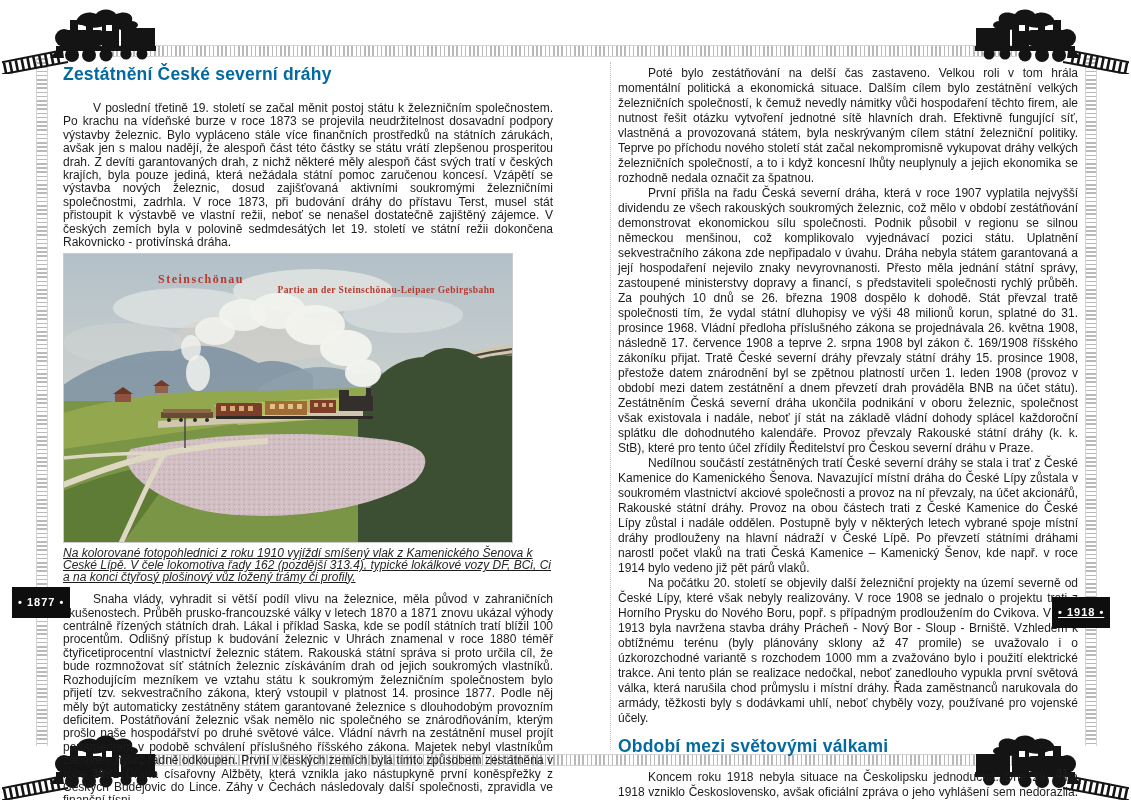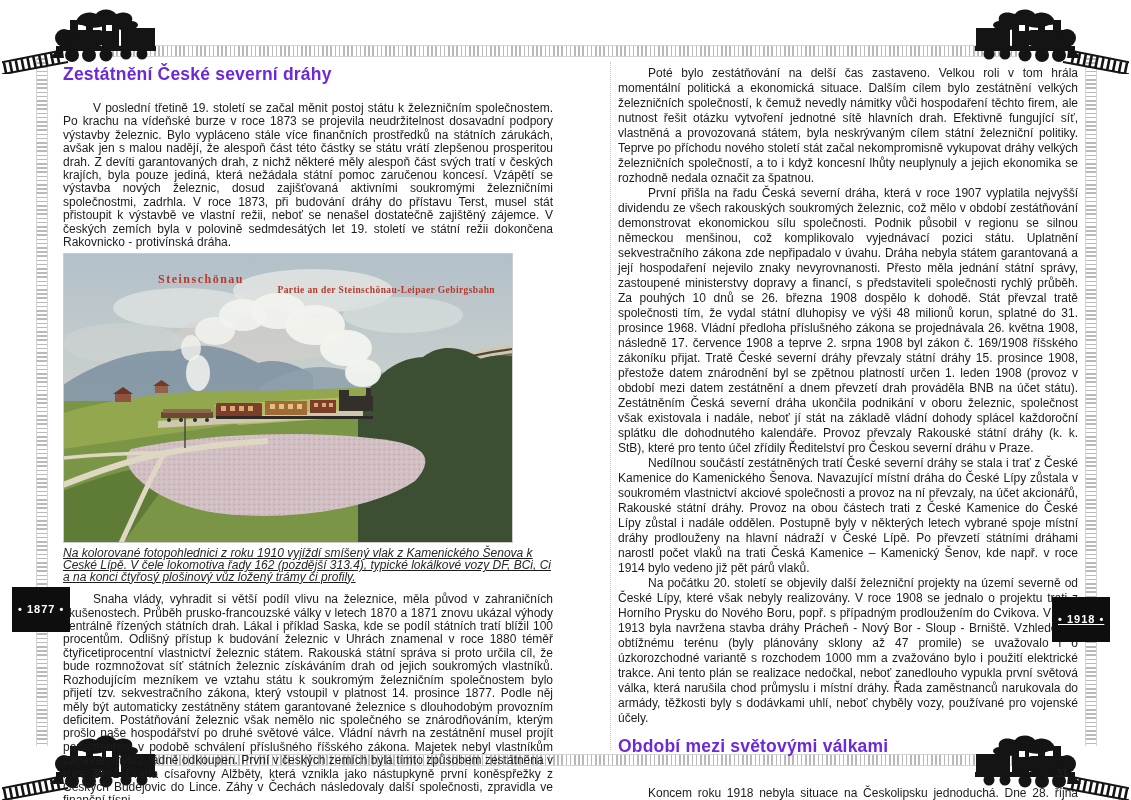--- a/index.html
+++ b/index.html
@@ -30,46 +30,46 @@
   #loco-tr { left:971px; top:6px;   transform:scaleX(-1); }
   #loco-bl { left:2px;   top:732px; }
   #loco-br { left:971px; top:732px; transform:scaleX(-1); }
 
   
   .col { position:absolute; }
   .col-left  { left:63px;  top:64px; width:490px; }
   .col-right { left:618px; top:66px; width:460px; }
 
   h1.chapter, h2.section {
-    margin:0; color:#6d28d9; font-size:17.5px; font-weight:bold; letter-spacing:0.2px;
+    margin:0; color:#0369a1; font-size:17.5px; font-weight:bold; letter-spacing:0.2px;
     line-height:21px;
   }
   h1.chapter { margin-bottom:17px; }
-  h2.section { margin-top:10px; margin-bottom:29px; }
+  h2.section { margin-top:10px; margin-bottom:13px; }
 
   p.body {
     margin:0; font-size:12px; line-height:13.4px;
     text-align:justify; text-indent:30px; color:#1c1c1c;
   }
   .col-right p.body { font-size:12px; line-height:15px; }
   p.after-photo { margin-top:10px; }
 
   figure.postcard-fig { margin:4px 0 0 0;text-decoration:underline; }
   svg.postcard { display:block; width:450px; height:290px; }
   figcaption.caption {
     margin-top:5px; width:490px; font-style:italic; font-size:12px; line-height:11.6px; color:#262626;
   }
 
   .pagenum { position:absolute; font-size:11px; color:#222; }
   .pagenum-left  { left:92px;  top:767px; }
   .pagenum-right { left:1046px; top:767px; width:32px; text-align:center; }
 
   .badge {
     position:absolute; background:#0e0e0e; color:#ffffff; font-weight:bold;
-    font-size:11px; letter-spacing:1px; padding:16px 6px; z-index:5; line-height:13px;
+    font-size:11px; letter-spacing:1px; padding:9px 6px; z-index:5; line-height:13px;
   }
   .badge-left  { left:12px;   top:587px; }
   .badge-right { left:1052px; top:597px;text-decoration:underline; }
 </style>
 </head>
 <body>
 
 <div class="spread">
 
   <svg width="0" height="0" style="position:absolute" aria-hidden="true">

